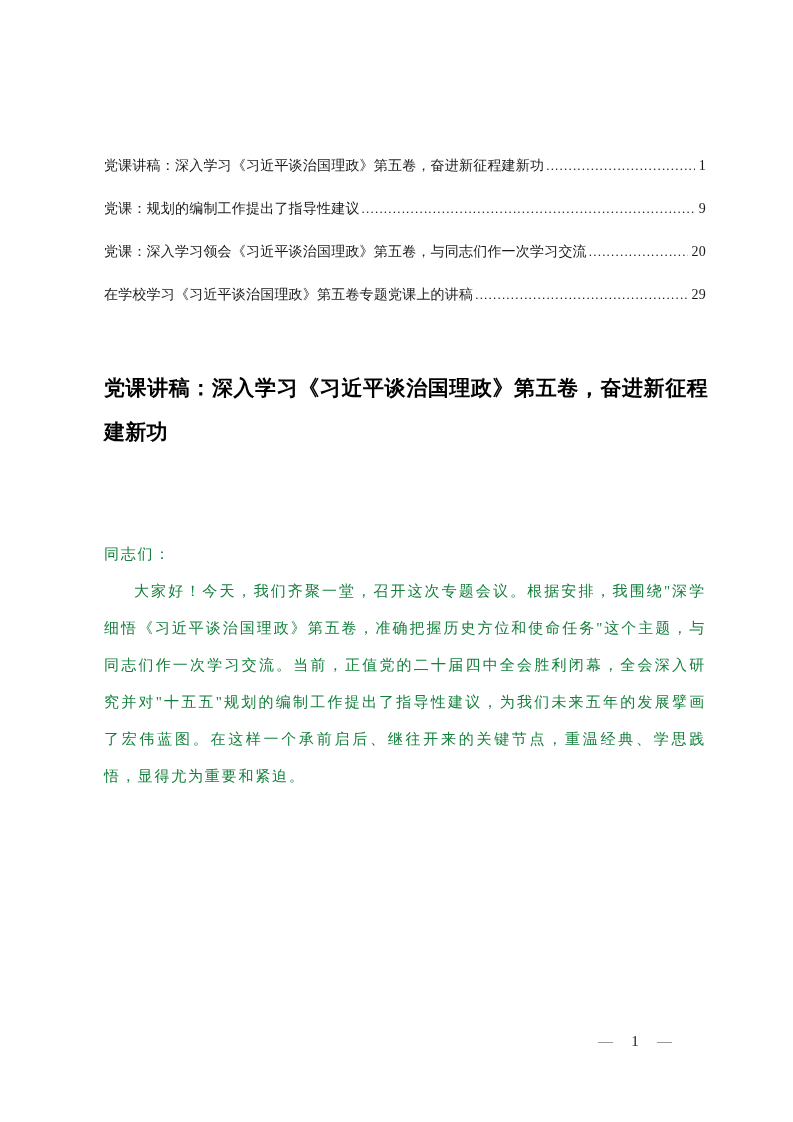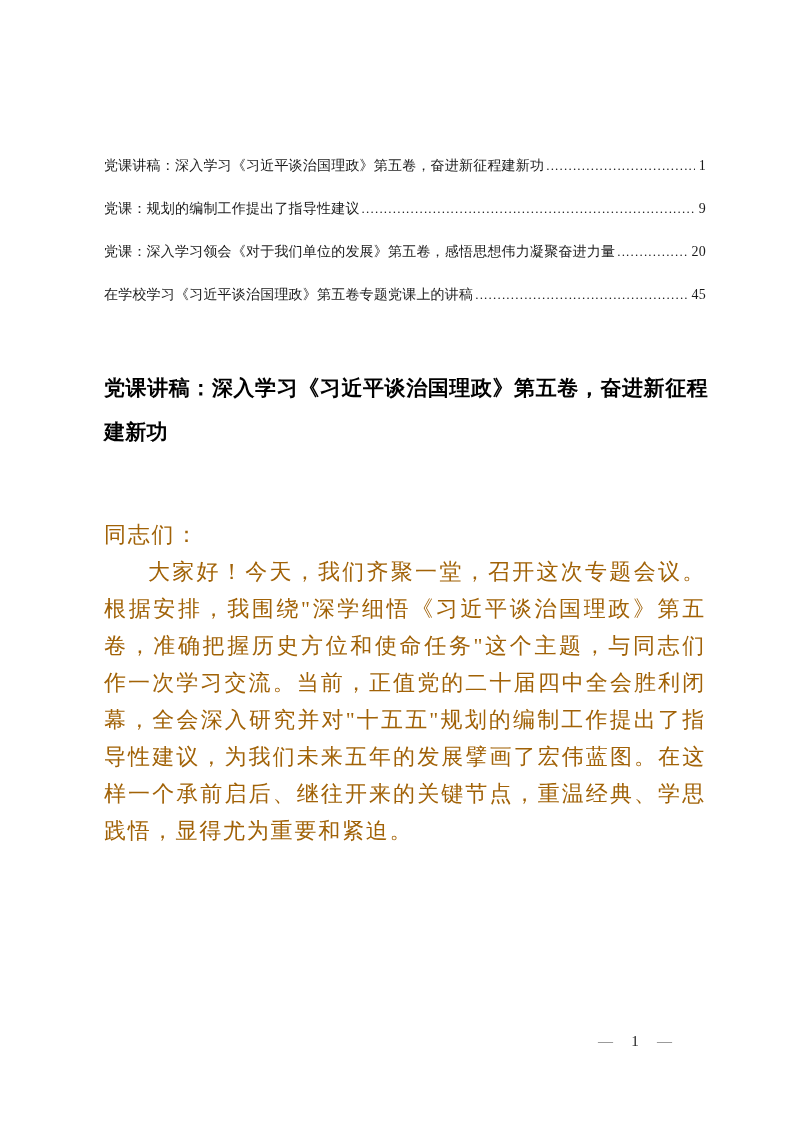--- a/index.html
+++ b/index.html
@@ -69,27 +69,27 @@
     line-height: 44px;
     letter-spacing: 0.2px;
     color: #000000;
     text-align: justify;
   }
 
   
   .body-text {
     position: absolute;
     left: 104px;
-    top: 516px;
+    top: 536px;
     width: 602px;
-    font-size: 22px;
+    font-size: 15px;
     line-height: 37px;
     letter-spacing: 1.8px;
     text-align: justify;
-    color: #a16207;
+    color: #15803d;
   }
   .salutation {
     margin: 0;
     text-indent: 0;
   }
   .body-text p.para {
     margin: 0;
     text-indent: 2em;
   }
 
@@ -122,28 +122,28 @@
       <span class="toc-title">党课讲稿：深入学习《习近平谈治国理政》第五卷，奋进新征程建新功</span>
       <span class="toc-dots"></span>
       <span class="toc-page">1</span>
     </div>
     <div class="toc-item">
       <span class="toc-title">党课：规划的编制工作提出了指导性建议</span>
       <span class="toc-dots"></span>
       <span class="toc-page">9</span>
     </div>
     <div class="toc-item">
-      <span class="toc-title">党课：深入学习领会《对于我们单位的发展》第五卷，感悟思想伟力凝聚奋进力量</span>
+      <span class="toc-title">党课：深入学习领会《习近平谈治国理政》第五卷，与同志们作一次学习交流</span>
       <span class="toc-dots"></span>
       <span class="toc-page">20</span>
     </div>
     <div class="toc-item">
       <span class="toc-title">在学校学习《习近平谈治国理政》第五卷专题党课上的讲稿</span>
       <span class="toc-dots"></span>
-      <span class="toc-page">45</span>
+      <span class="toc-page">29</span>
     </div>
   </div>
 
   <h1 class="article-title">党课讲稿：深入学习《习近平谈治国理政》第五卷，奋进新征程建新功</h1>
 
   <div class="body-text">
     <p class="salutation">同志们：</p>
     <p class="para">大家好！今天，我们齐聚一堂，召开这次专题会议。根据安排，我围绕"深学细悟《习近平谈治国理政》第五卷，准确把握历史方位和使命任务"这个主题，与同志们作一次学习交流。当前，正值党的二十届四中全会胜利闭幕，全会深入研究并对"十五五"规划的编制工作提出了指导性建议，为我们未来五年的发展擘画了宏伟蓝图。在这样一个承前启后、继往开来的关键节点，重温经典、学思践悟，显得尤为重要和紧迫。</p>
   </div>
 

